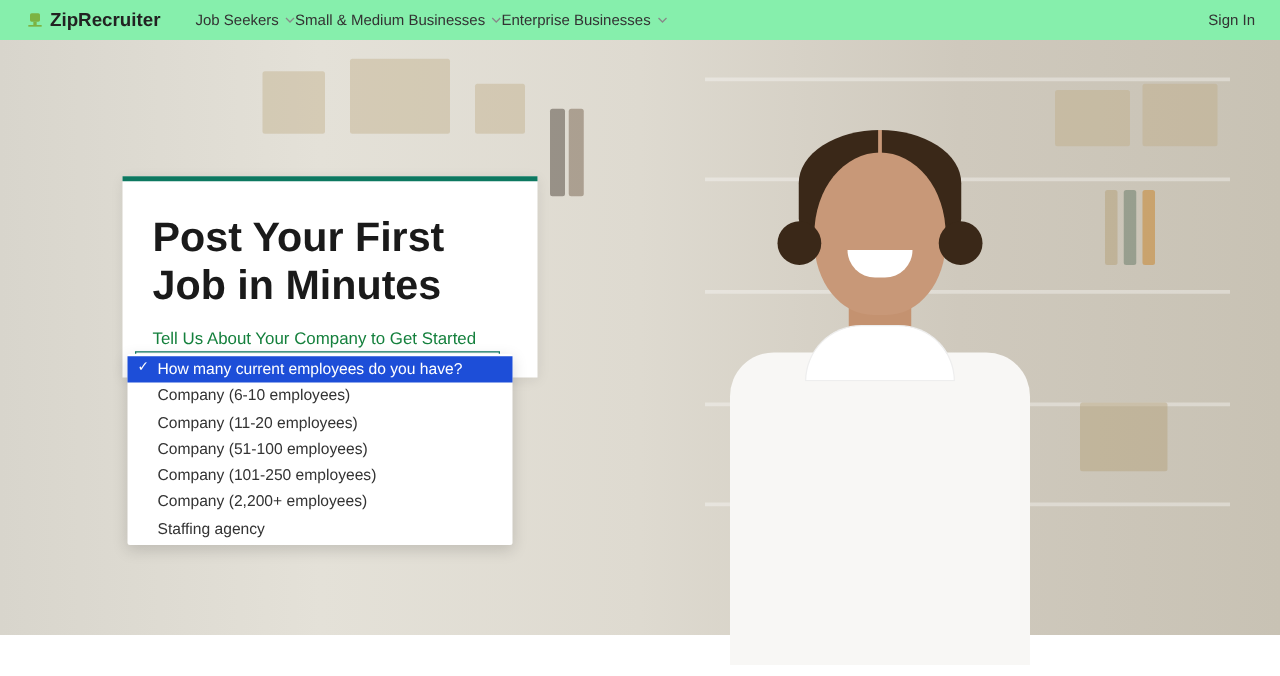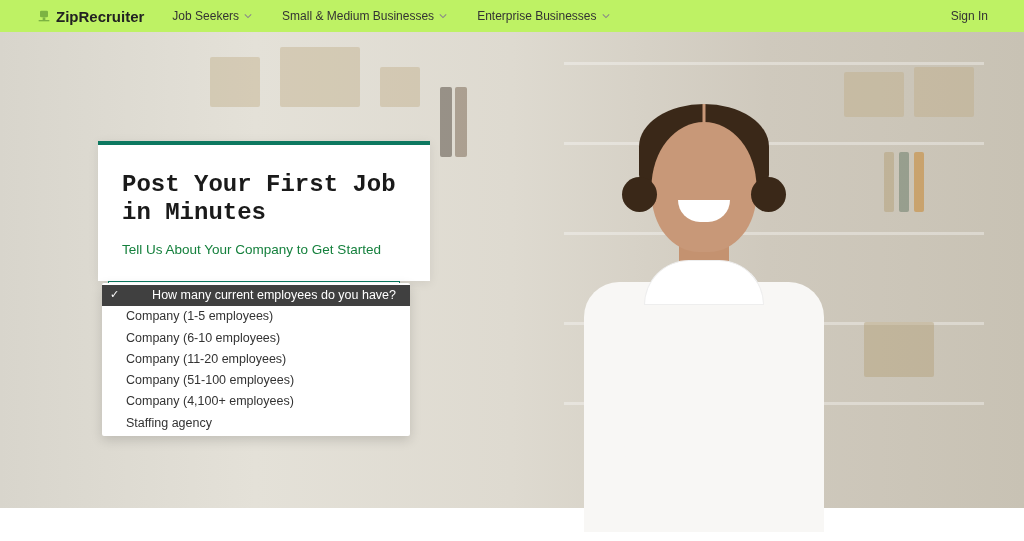--- a/index.html
+++ b/index.html
@@ -1,20 +1,20 @@
 <!DOCTYPE html>
 <html><head>
 <meta charset="utf-8">
 <style>
 * { margin: 0; padding: 0; box-sizing: border-box; }
 body { font-family: -apple-system, BlinkMacSystemFont, "Segoe UI", Helvetica, Arial, sans-serif; width: 1024px; height: 541px; overflow: hidden; position: relative; background: #fff; }
-.header { height: 32px; display: flex; align-items: center; padding: 0 36px; background: #bef264; position: relative; z-index: 20; }
+.header { height: 32px; display: flex; align-items: center; padding: 0 20px; background: #86efac; position: relative; z-index: 20; }
 .logo { display: flex; align-items: center; font-weight: 700; font-size: 15px; color: #222; margin-right: 28px; }
 .logo-icon { width: 16px; height: 16px; margin-right: 4px; }
-.nav { display: flex; gap: 30px; align-items: center; flex: 1; }
+.nav { display: flex; align-items: center; flex: 1; }
 .nav-item { font-size: 12px; color: #333; display: flex; align-items: center; gap: 5px; cursor: pointer; }
 .chev { width: 8px; height: 8px; }
 .signin { font-size: 12px; color: #333; cursor: pointer; text-align: right; }
 .hero { position: relative; width: 100%; height: 476px; background: linear-gradient(90deg, #d8d5cc 0%, #e4e1d8 25%, #dedad0 50%, #cfc9bd 75%, #c8c2b4 100%); overflow: visible; }
 .hero-bg { position: absolute; inset: 0; }
 .shelf { position: absolute; background: rgba(255,255,255,0.35); }
 .shelf.s1 { right: 40px; top: 30px; width: 420px; height: 3px; }
 .shelf.s2 { right: 40px; top: 110px; width: 420px; height: 3px; }
 .shelf.s3 { right: 40px; top: 200px; width: 420px; height: 3px; }
 .shelf.s4 { right: 40px; top: 290px; width: 420px; height: 3px; }
@@ -37,26 +37,26 @@
 .hair-part { position: absolute; left: 50%; top: 22px; transform: translateX(-50%); width: 3px; height: 30px; background: #c89878; }
 .bun { position: absolute; width: 35px; height: 35px; background: #3a2818; border-radius: 50%; top: 95px; }
 .bun.left { left: 58px; }
 .bun.right { right: 58px; }
 .smile { position: absolute; left: 50%; top: 118px; transform: translateX(-50%); width: 52px; height: 22px; background: #fff; border-radius: 0 0 30px 30px; }
 .neck { position: absolute; left: 50%; top: 160px; transform: translateX(-50%); width: 50px; height: 35px; background: #c49270; }
 .collar { position: absolute; left: 50%; top: 178px; transform: translateX(-50%); width: 120px; height: 45px; background: #fff; border-radius: 60px 60px 0 0; border: 1px solid #eee; }
 .blouse { position: absolute; left: 50%; top: 200px; transform: translateX(-50%); width: 240px; height: 250px; background: #f8f7f5; border-radius: 35px 35px 0 0; }
 .arm1 { position: absolute; left: 50%; top: 340px; transform: translateX(-50%) rotate(-5deg); width: 160px; height: 45px; background: #f8f7f5; border-radius: 25px; }
 .card { position: absolute; left: 98px; top: 109px; width: 332px; background: #fff; border-top: 4px solid #0d7860; padding: 26px 24px 24px 24px; z-index: 5; box-shadow: 0 2px 10px rgba(0,0,0,0.08); }
-.card h1 { font-family: Liberation Mono, monospace; font-size: 24px; font-weight: 700; line-height: 1.15; color: #1a1a1a; margin-bottom: 16px; }
+.card h1 { font-family: Liberation Sans, sans-serif; font-size: 33px; font-weight: 700; line-height: 1.15; color: #1a1a1a; margin-bottom: 16px; }
 .card p { font-size: 13.5px; color: #15803d; }
 .select-box { position: absolute; left: 108px; top: 249px; width: 292px; height: 28px; border: 1.5px solid #0d7860; background: #fff; z-index: 6; }
 .dropdown { position: absolute; left: 102px; top: 251px; width: 308px; background: #fff; z-index: 10; box-shadow: 0 4px 12px rgba(0,0,0,0.15); border-radius: 2px; padding: 2px 0; }
 .opt { font-size: 12.5px; color: #333; padding: 2.2px 14px 2.2px 24px; cursor: pointer; position: relative; line-height: 1.35; }
-.opt.sel { background: #404040; color: #fff; text-align: right; }
+.opt.sel { background: #1d4ed8; color: #fff; }
 .opt.sel::before { content: "✓"; position: absolute; left: 8px; top: 2px; font-size: 11px; }
 </style>
 </head>
 <body>
 
 <div class="header">
   <div class="logo">
     <svg class="logo-icon" viewBox="0 0 24 24">
         <rect x="6" y="4" width="12" height="10" rx="2" fill="#7cb342"></rect>
         <rect x="10" y="14" width="4" height="4" fill="#7cb342"></rect>
@@ -121,21 +121,21 @@
 
   <div class="card">
     <h1>Post Your First Job in Minutes</h1>
     <p>Tell Us About Your Company to Get Started</p>
   </div>
 
   <div class="select-box"></div>
 
   <div class="dropdown">
     <div class="opt sel">How many current employees do you have?</div>
-    <div class="opt">Company (1-5 employees)</div>
     <div class="opt">Company (6-10 employees)</div>
     <div class="opt">Company (11-20 employees)</div>
     <div class="opt">Company (51-100 employees)</div>
-    <div class="opt">Company (4,100+ employees)</div>
+    <div class="opt">Company (101-250 employees)</div>
+    <div class="opt">Company (2,200+ employees)</div>
     <div class="opt">Staffing agency</div>
 
   </div>
 </div>
 
 </body></html>

